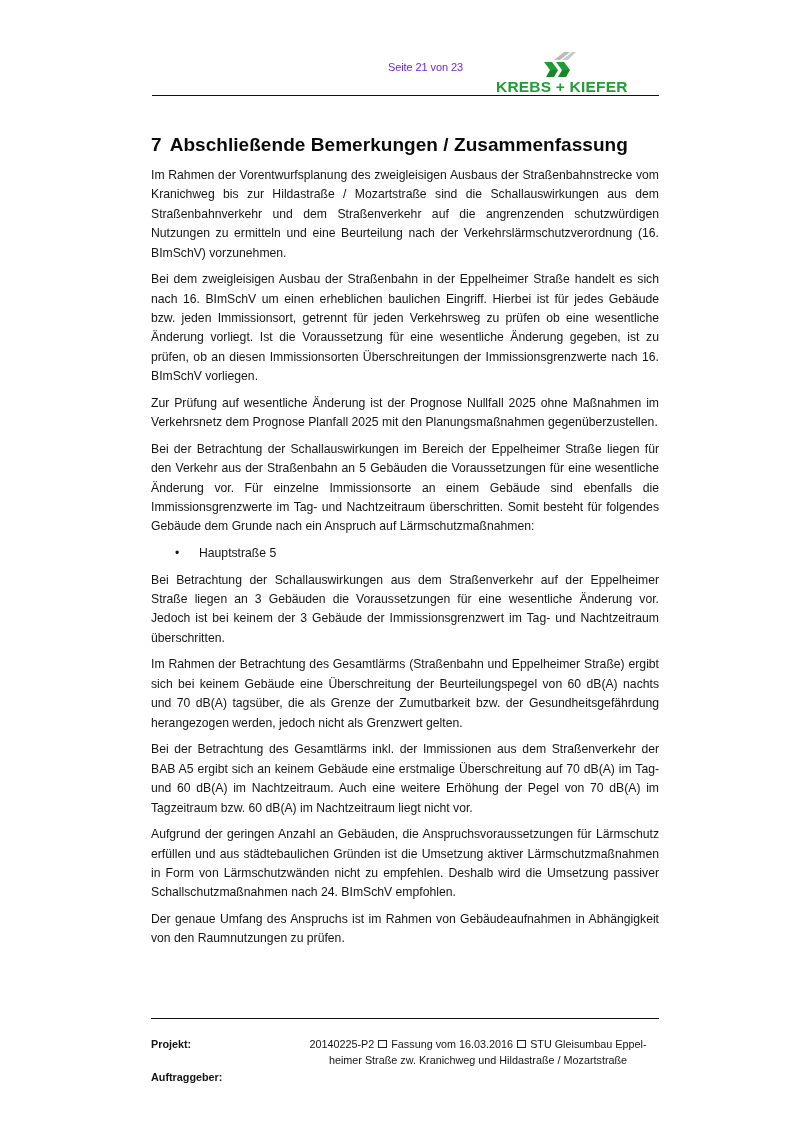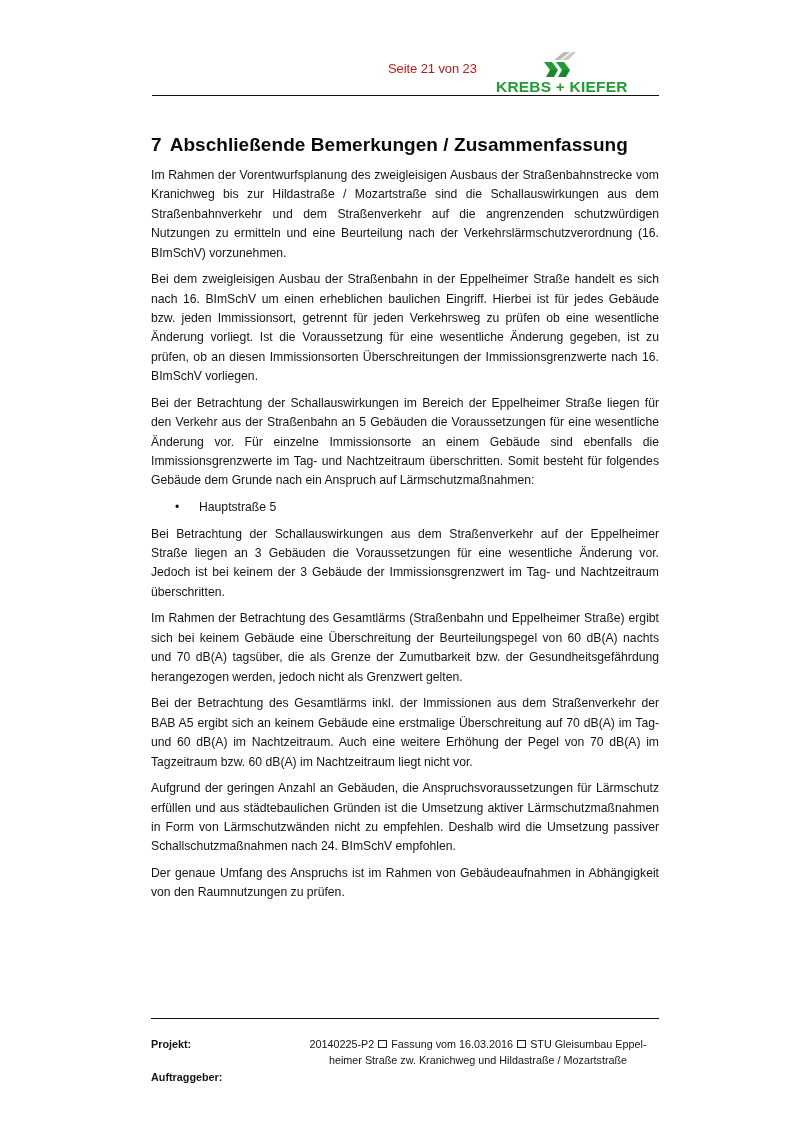--- a/index.html
+++ b/index.html
@@ -12,22 +12,22 @@
       height: 1123px;
       position: relative;
       overflow: hidden;
       font-family: "Liberation Sans", sans-serif;
       color: #111111;
     }
     .page-number {
       position: absolute;
       left: 388px;
       top: 61px;
-      font-size: 13px;
-      color: #b91c1c;
+      font-size: 11px;
+      color: #6d28d9;
       letter-spacing: -0.1px;
     }
     .logo {
       position: absolute;
       left: 490px;
       top: 50px;
       height: 32px;
       display: flex;
       align-items: center;
       flex-direction: column;
@@ -145,20 +145,21 @@
 
 <div class="rule rule-top"></div>
 
 <h1 class="title">
   <span class="num">7</span><span>Abschließende Bemerkungen / Zusammenfassung</span>
 </h1>
 
 <div class="content">
   <p>Im Rahmen der Vorentwurfsplanung des zweigleisigen Ausbaus der Straßenbahnstre­cke vom Kranichweg bis zur Hildastraße / Mozartstraße sind die Schallauswirkungen aus dem Straßenbahnverkehr und dem Straßenverkehr auf die angrenzenden schutz­würdigen Nutzungen zu ermitteln und eine Beurteilung nach der Verkehrslärmschutz­verordnung (16. BImSchV) vorzunehmen.</p>
   <p>Bei dem zweigleisigen Ausbau der Straßenbahn in der Eppelheimer Straße handelt es sich nach 16. BImSchV um einen erheblichen baulichen Eingriff. Hierbei ist für jedes Gebäude bzw. jeden Immissionsort, getrennt für jeden Verkehrsweg zu prüfen ob eine wesentliche Änderung vorliegt. Ist die Voraussetzung für eine wesentliche Änderung gegeben, ist zu prüfen, ob an diesen Immissionsorten Überschreitungen der Immissi­onsgrenzwerte nach 16. BImSchV vorliegen.</p>
+  <p>Zur Prüfung auf wesentliche Änderung ist der Prognose Nullfall 2025 ohne Maßnahmen im Verkehrsnetz dem Prognose Planfall 2025 mit den Planungsmaßnahmen gegen­überzustellen.</p>
   <p>Bei der Betrachtung der Schallauswirkungen im Bereich der Eppelheimer Straße liegen für den Verkehr aus der Straßenbahn an 5 Gebäuden die Voraussetzungen für eine wesentliche Änderung vor. Für einzelne Immissionsorte an einem Gebäude sind eben­falls die Immissionsgrenzwerte im Tag- und Nachtzeitraum überschritten. Somit besteht für folgendes Gebäude dem Grunde nach ein Anspruch auf Lärmschutzmaßnahmen:</p>
   <ul>
     <li>
       <span class="bullet">•</span>
       <span>Hauptstraße 5</span>
     </li>
   </ul>
   <p>Bei Betrachtung der Schallauswirkungen aus dem Straßenverkehr auf der Eppelheimer Straße liegen an 3 Gebäuden die Voraussetzungen für eine wesentliche Änderung vor. Jedoch ist bei keinem der 3 Gebäude der Immissionsgrenzwert im Tag- und Nachtzeit­raum überschritten.</p>
   <p>Im Rahmen der Betrachtung des Gesamtlärms (Straßenbahn und Eppelheimer Straße) ergibt sich bei keinem Gebäude eine Überschreitung der Beurteilungspegel von 60 dB(A) nachts und 70 dB(A) tagsüber, die als Grenze der Zumutbarkeit bzw. der Ge­sundheitsgefährdung herangezogen werden, jedoch nicht als Grenzwert gelten.</p>
   <p>Bei der Betrachtung des Gesamtlärms inkl. der Immissionen aus dem Straßenverkehr der BAB A5 ergibt sich an keinem Gebäude eine erstmalige Überschreitung auf 70 dB(A) im Tag- und 60 dB(A) im Nachtzeitraum. Auch eine weitere Erhöhung der Pegel von 70 dB(A) im Tagzeitraum bzw. 60 dB(A) im Nachtzeitraum liegt nicht vor.</p>

